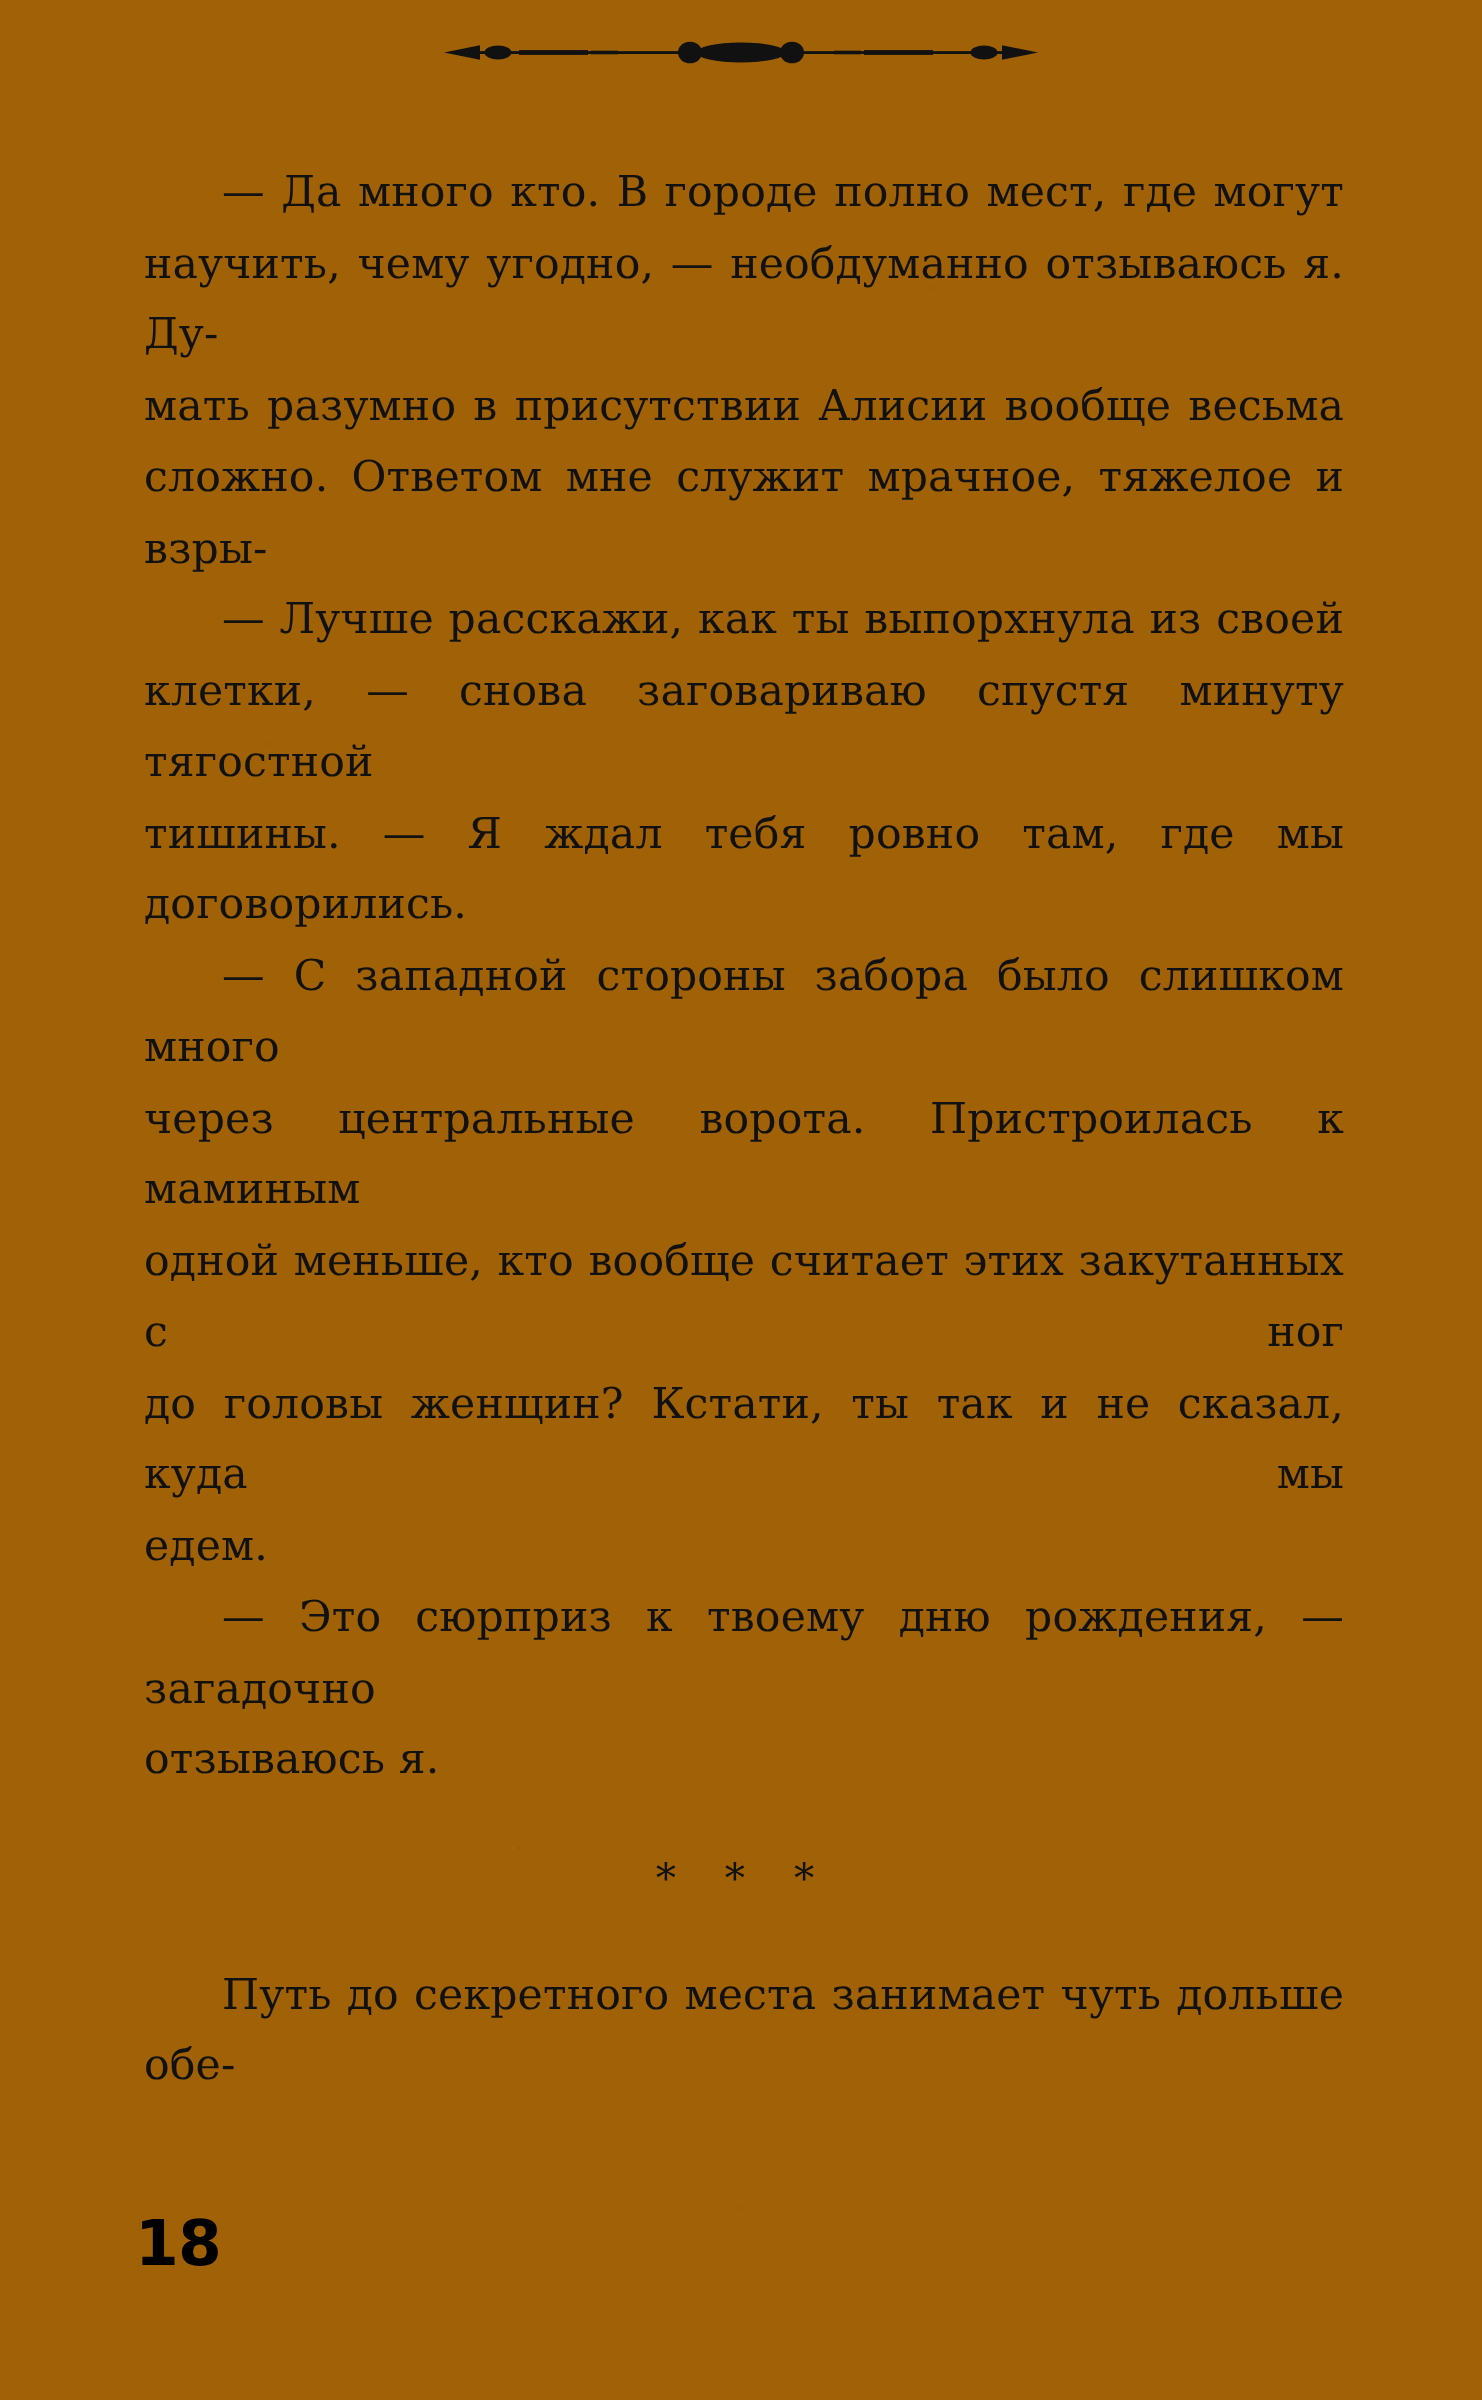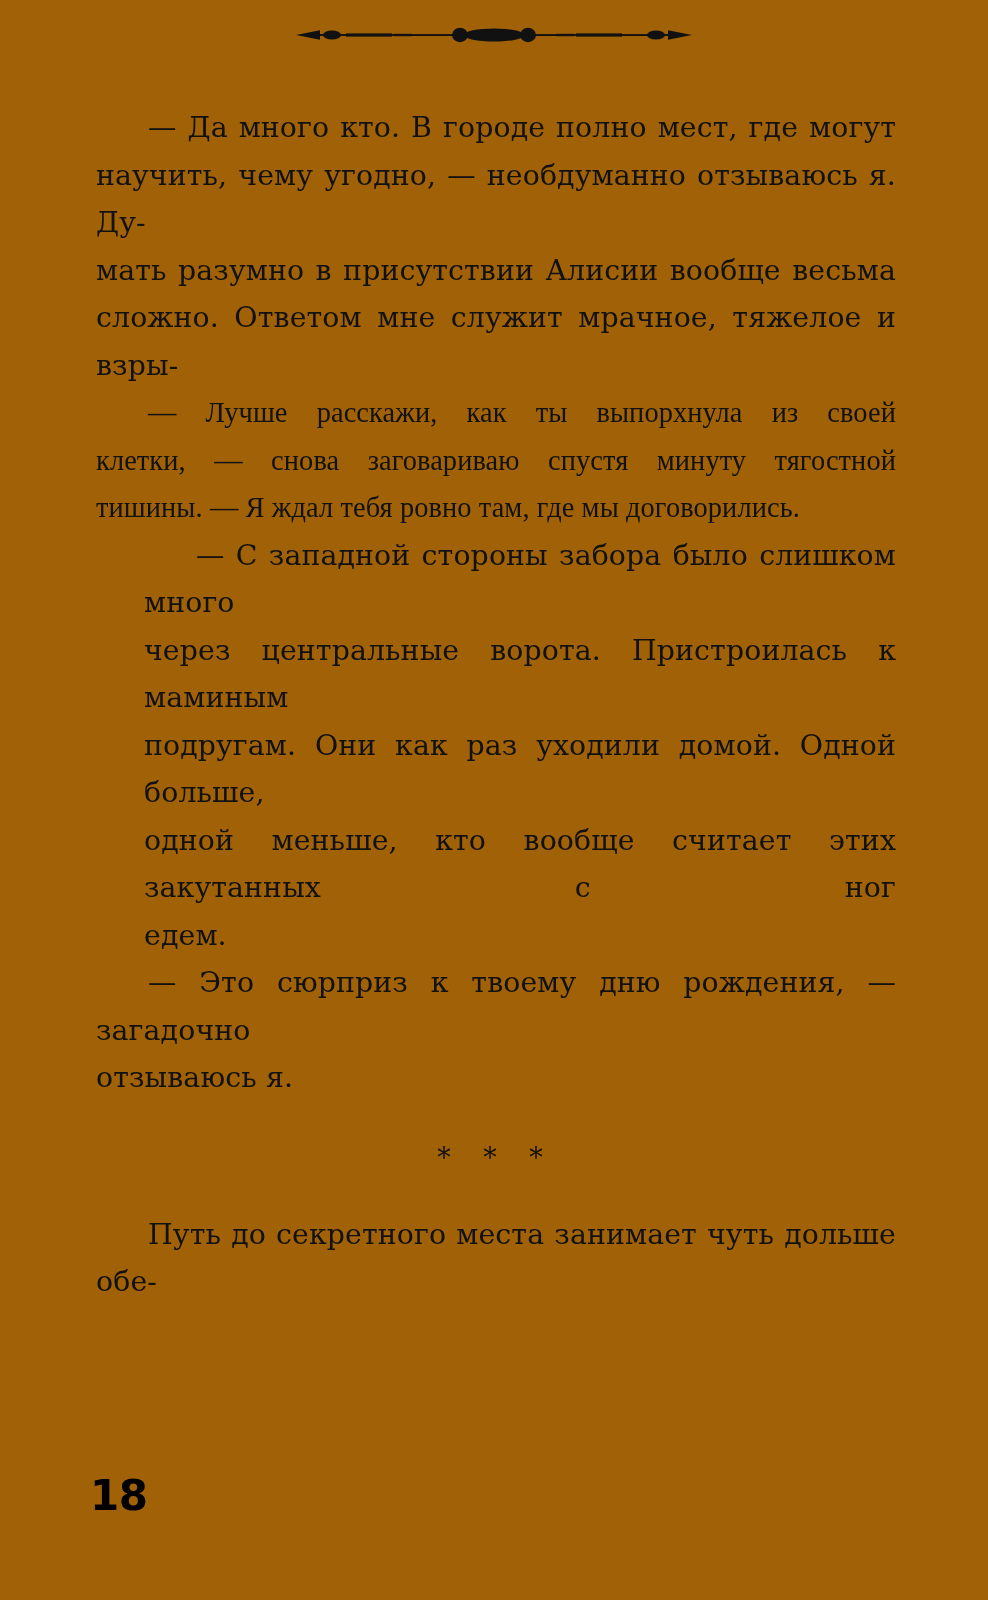--- a/index.html
+++ b/index.html
@@ -134,30 +134,30 @@
     </svg>
   </div>
 
   <div class="body-text" id="text-column">
       <p style="text-indent: 0px;">
         <span class="jline indent">— Да много кто. В городе полно мест, где могут</span>
         <span class="jline">научить, чему угодно, — необдуманно отзываюсь я. Ду-</span>
         <span class="jline">мать разумно в присутствии Алисии вообще весьма</span>
         <span class="jline">сложно. Ответом мне служит мрачное, тяжелое и взры-</span>
       </p>
-      <p style="text-indent: 0px; font-family: Liberation Serif, serif;">
+      <p style="text-indent: 0px;">
         <span class="jline indent">— Лучше расскажи, как ты выпорхнула из своей</span>
         <span class="jline">клетки, — снова заговариваю спустя минуту тягостной</span>
         <span class="jline flush">тишины. — Я ждал тебя ровно там, где мы договорились.</span>
       </p>
-      <p style="text-indent: 0px; margin-left: 48px;">
+      <p style="text-indent: 0px;">
         <span class="jline indent">— С западной стороны забора было слишком много</span>
         <span class="jline">через центральные ворота. Пристроилась к маминым</span>
-        <span class="jline">подругам. Они как раз уходили домой. Одной больше,</span>
         <span class="jline">одной меньше, кто вообще считает этих закутанных с ног</span>
+        <span class="jline">до головы женщин? Кстати, ты так и не сказал, куда мы</span>
         <span class="jline flush">едем.</span>
       </p>
       <p style="text-indent: 0px;">
         <span class="jline indent">— Это сюрприз к твоему дню рождения, — загадочно</span>
         <span class="jline flush">отзываюсь я.</span>
       </p>
       <div class="scene-break" style="position: static; width: 100%; margin: 42px 0px 40px;">* * *</div>
       <p style="text-indent: 0px;">
         <span class="jline indent">Путь до секретного места занимает чуть дольше обе-</span>
       </p>

